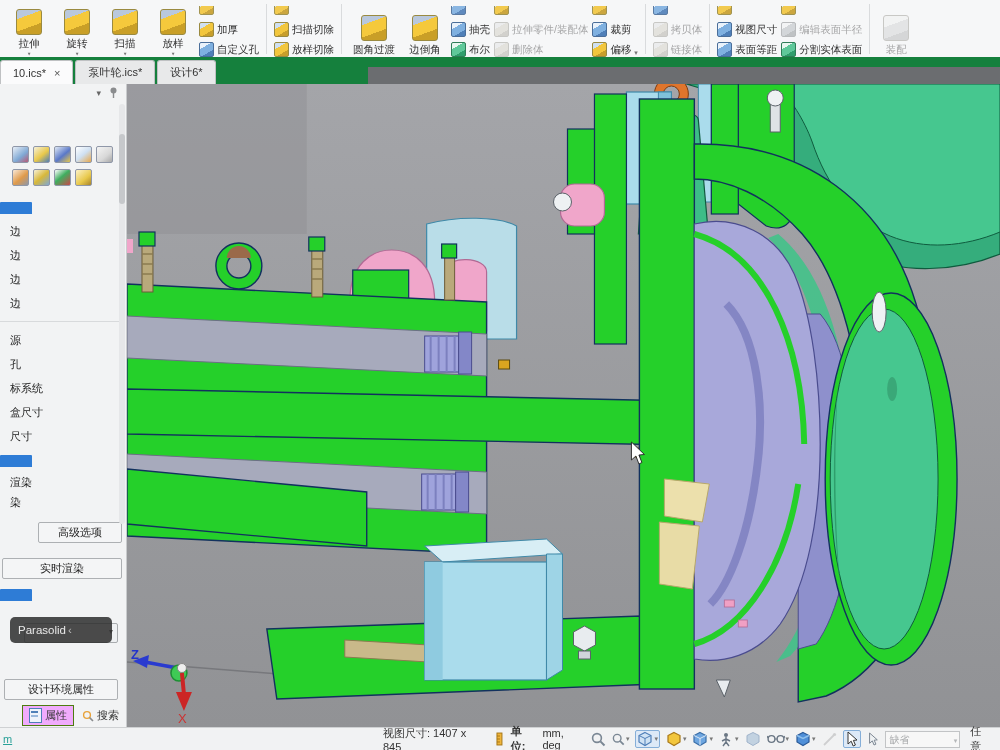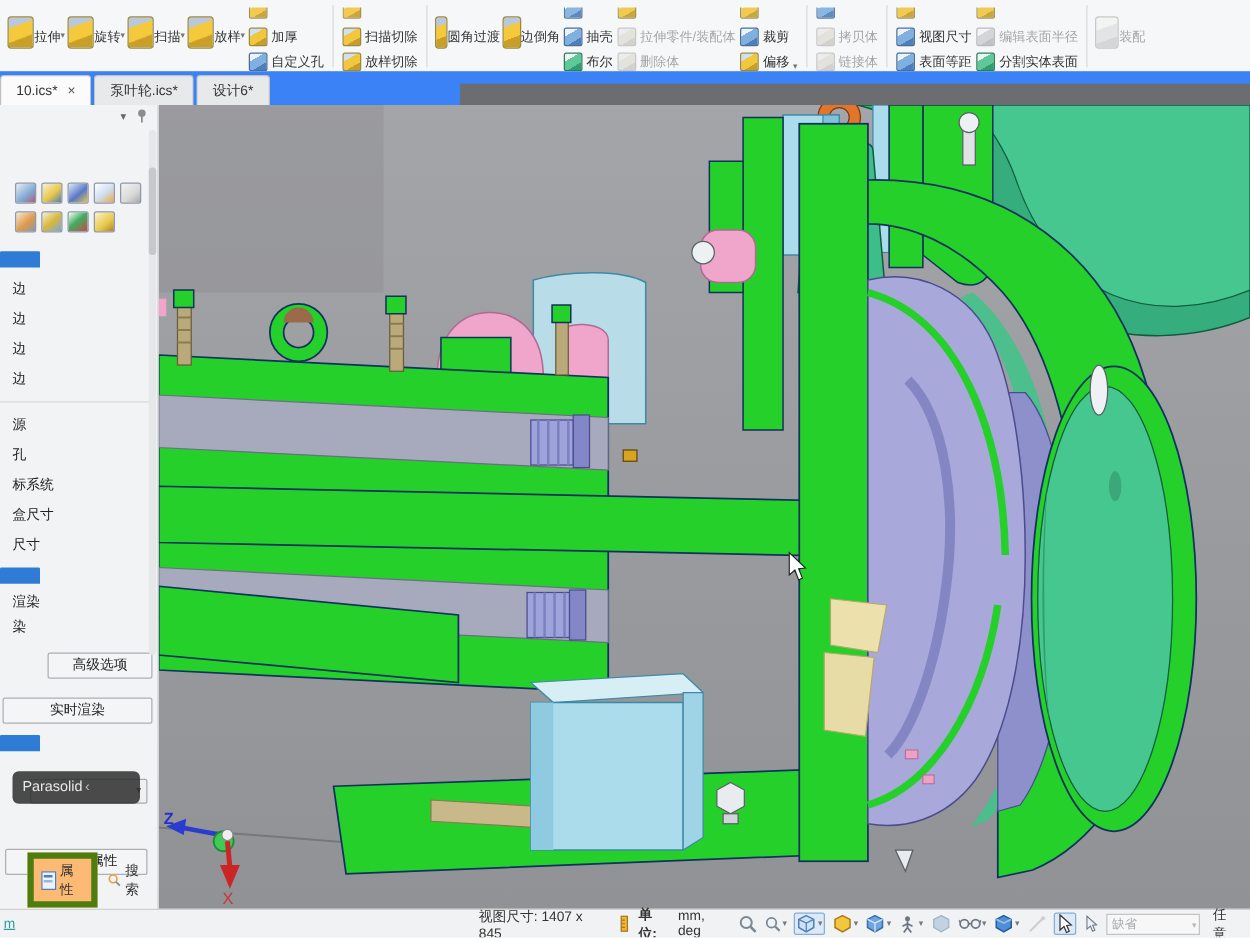--- a/index.html
+++ b/index.html
@@ -3,38 +3,38 @@
 <meta charset="utf-8">
 <style>
   html,body{margin:0;padding:0;}
   .app{position:relative;width:1000px;height:750px;overflow:hidden;background:#f2f3f4;
        font-family:"Liberation Sans",sans-serif;font-size:11px;color:#333;user-select:none;}
   
   .ribbon{position:absolute;left:0;top:0;width:1000px;height:57px;background:#f6f7f8;
           border-bottom:1px solid #d4d6d8;display:flex;align-items:flex-end;overflow:hidden;}
   .rgroup{display:flex;align-items:flex-end;padding:0 5px;height:57px;}
   .rsep{width:1px;height:50px;background:#d9dbdd;margin-bottom:3px;}
-  .tallbtn{display:flex;align-items:center;justify-content:flex-end;
-           width:46px;height:57px;padding:0 1px;cursor:pointer;}
+  .tallbtn{display:flex;flex-direction:column;align-items:center;justify-content:flex-end;
+           width:46px;height:57px;padding:0 1px;cursor:pointer;font-family:Liberation Mono, monospace;}
   .tallbtn .bicon{width:24px;height:24px;margin-top:-6px;border-radius:3px;
       background:linear-gradient(160deg,#b9c8dd 0 28%,#f5c93c 28% 66%,#c99f27 66%);
       border:1px solid #9a8a40;}
   .tallbtn .blab{margin-top:2px;white-space:nowrap;font-size:10.5px;}
   .tallbtn .chev{font-size:7px;color:#777;line-height:6px;}
   .scol{display:flex;flex-direction:column;justify-content:flex-end;height:57px;margin:0 2px;}
   .sbtn{display:flex;align-items:flex-end;height:20px;white-space:nowrap;cursor:pointer;font-size:10.5px;}
   .sicon{width:13px;height:13px;margin-right:3px;border-radius:2px;border:1px solid #9a8a40;
       background:linear-gradient(150deg,#cfe0f2 0 30%,#f2c63d 30% 70%,#c79e2b 70%);flex:0 0 auto;}
   .sicon.blue{background:linear-gradient(150deg,#eaf2fa 0 30%,#7fb0e0 30% 70%,#4f7fb8 70%);border-color:#4a6e9a;}
   .sicon.teal{background:linear-gradient(150deg,#eaf7f0 0 30%,#5fc89a 30% 70%,#2f9e6c 70%);border-color:#2f7e58;}
   .stub{height:11px;overflow:hidden;display:flex;align-items:flex-start;opacity:.9;}
   .stub .sicon{margin-top:-6px;}
   .dis{opacity:.42;filter:grayscale(.9);}
   
-  .tabbar{position:absolute;left:0;top:57px;width:1000px;height:27px;background:#3b82f6;}
+  .tabbar{position:absolute;left:0;top:57px;width:1000px;height:27px;background:#15803d;}
   .tabbar .darkfill{position:absolute;left:368px;top:10px;right:0;bottom:0;background:#6b6d70;}
   .tabs{position:absolute;left:0;bottom:0;display:flex;height:24px;}
   .tab{display:flex;align-items:center;padding:0 12px;background:#e8e9ea;border:1px solid #bfc1c3;
        border-bottom:none;margin-right:2px;border-radius:3px 3px 0 0;cursor:pointer;font-size:11px;}
   .tab.active{background:#fbfbfc;}
   .tab .close{margin-left:8px;color:#555;font-size:11px;cursor:pointer;}
   
   .sidebar{position:absolute;left:0;top:84px;width:126px;bottom:22px;background:#f2f3f4;
            border-right:1px solid #c9cbcd;overflow:hidden;}
   .sb-head{display:flex;justify-content:flex-end;align-items:center;height:18px;padding-right:8px;gap:8px;color:#666;}
@@ -64,21 +64,21 @@
   .kernelrow{position:relative;height:30px;margin-top:16px;}
   .kselect{position:absolute;left:24px;top:6px;width:92px;height:18px;background:#eef0f2;
            border:1px solid #a8abae;border-radius:2px;}
   .kselect .chev{position:absolute;right:4px;top:3px;color:#666;font-size:8px;}
   .caption{position:absolute;left:10px;top:0px;width:94px;height:26px;background:rgba(45,45,45,.85);
            border-radius:5px;color:#e8e8e8;font-size:11.5px;line-height:26px;padding-left:8px;}
   .caption .ccur{color:#bbb;margin-left:2px;}
   .envbtn{position:absolute;left:4px;bottom:28px;width:112px;}
   .sb-tabs{position:absolute;left:0;bottom:2px;display:flex;align-items:center;gap:2px;padding-left:22px;}
   .sbtab{display:flex;align-items:center;gap:3px;padding:2px 6px;cursor:pointer;}
-  .sbtab.active{background:#fdba74;border:5px solid #4d7c0f;}
+  .sbtab.active{background:#f0abfc;border:1px solid #4d7c0f;}
   .doc-ic{width:11px;height:13px;background:#eef2fa;border:1px solid #4f7fb8;position:relative;}
   .doc-ic::after{content:"";position:absolute;left:1px;top:2px;width:7px;height:2px;background:#4f7fb8;box-shadow:0 4px 0 #9ab8dc;}
   
   .viewport{position:absolute;left:127px;top:84px;right:0;bottom:22px;overflow:hidden;}
   .viewport svg{display:block;width:100%;height:100%;}
   
   .statusbar{position:absolute;left:0;bottom:0;width:1000px;height:22px;background:#f1f2f3;
              border-top:1px solid #cfd1d3;display:flex;align-items:center;font-size:11px;}
   .st-frag{color:#2aa198;text-decoration:underline;margin-left:3px;width:380px;}
   .st-main{display:flex;align-items:center;gap:6px;flex:1;padding-right:8px;}

